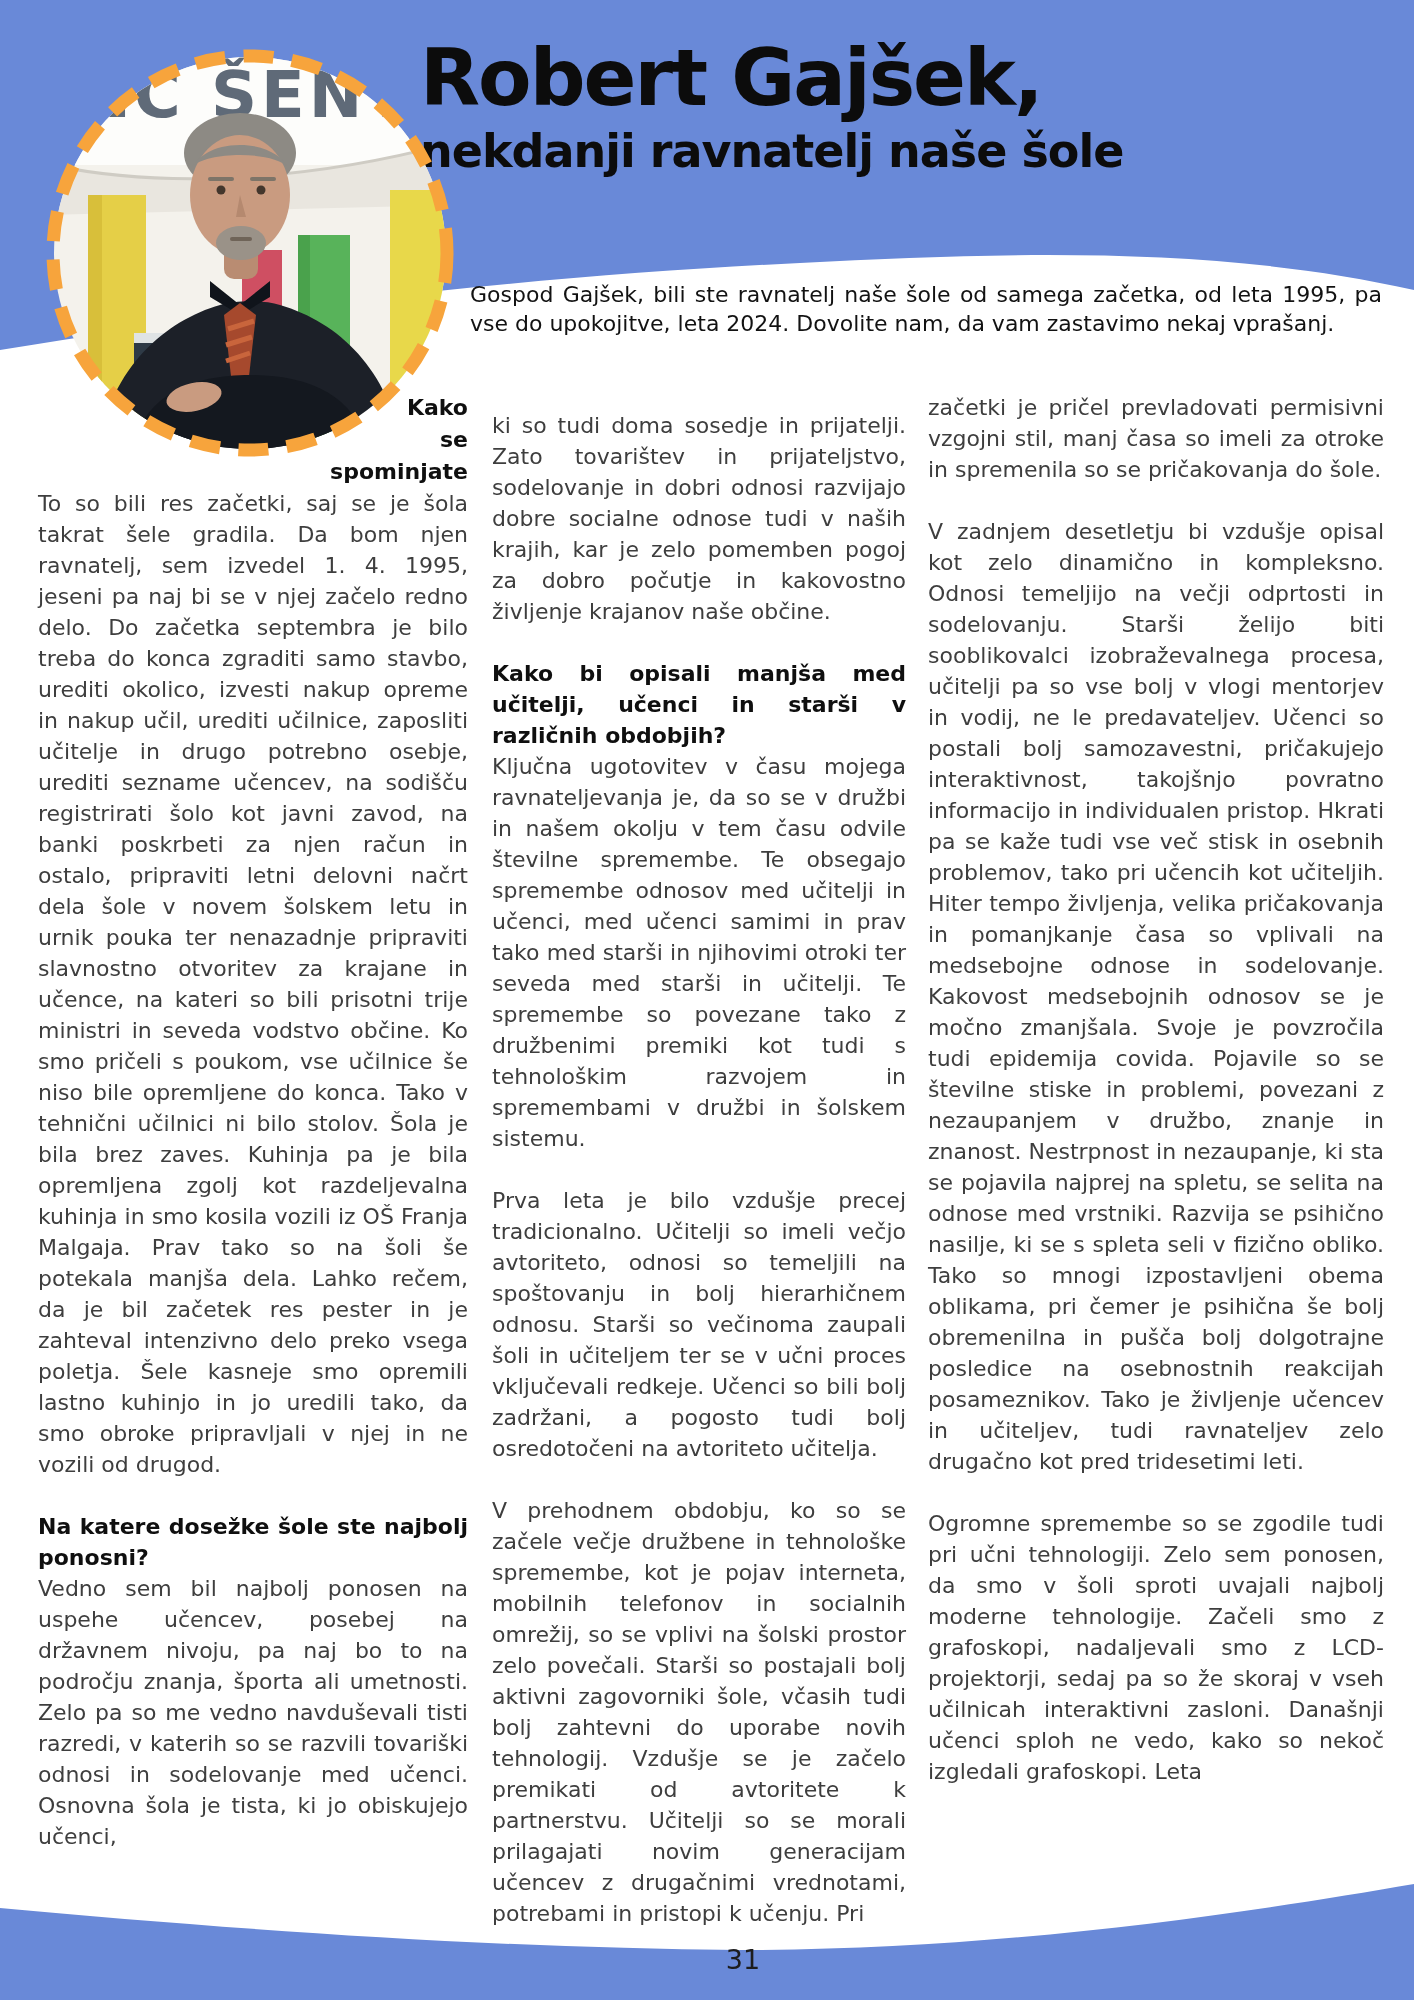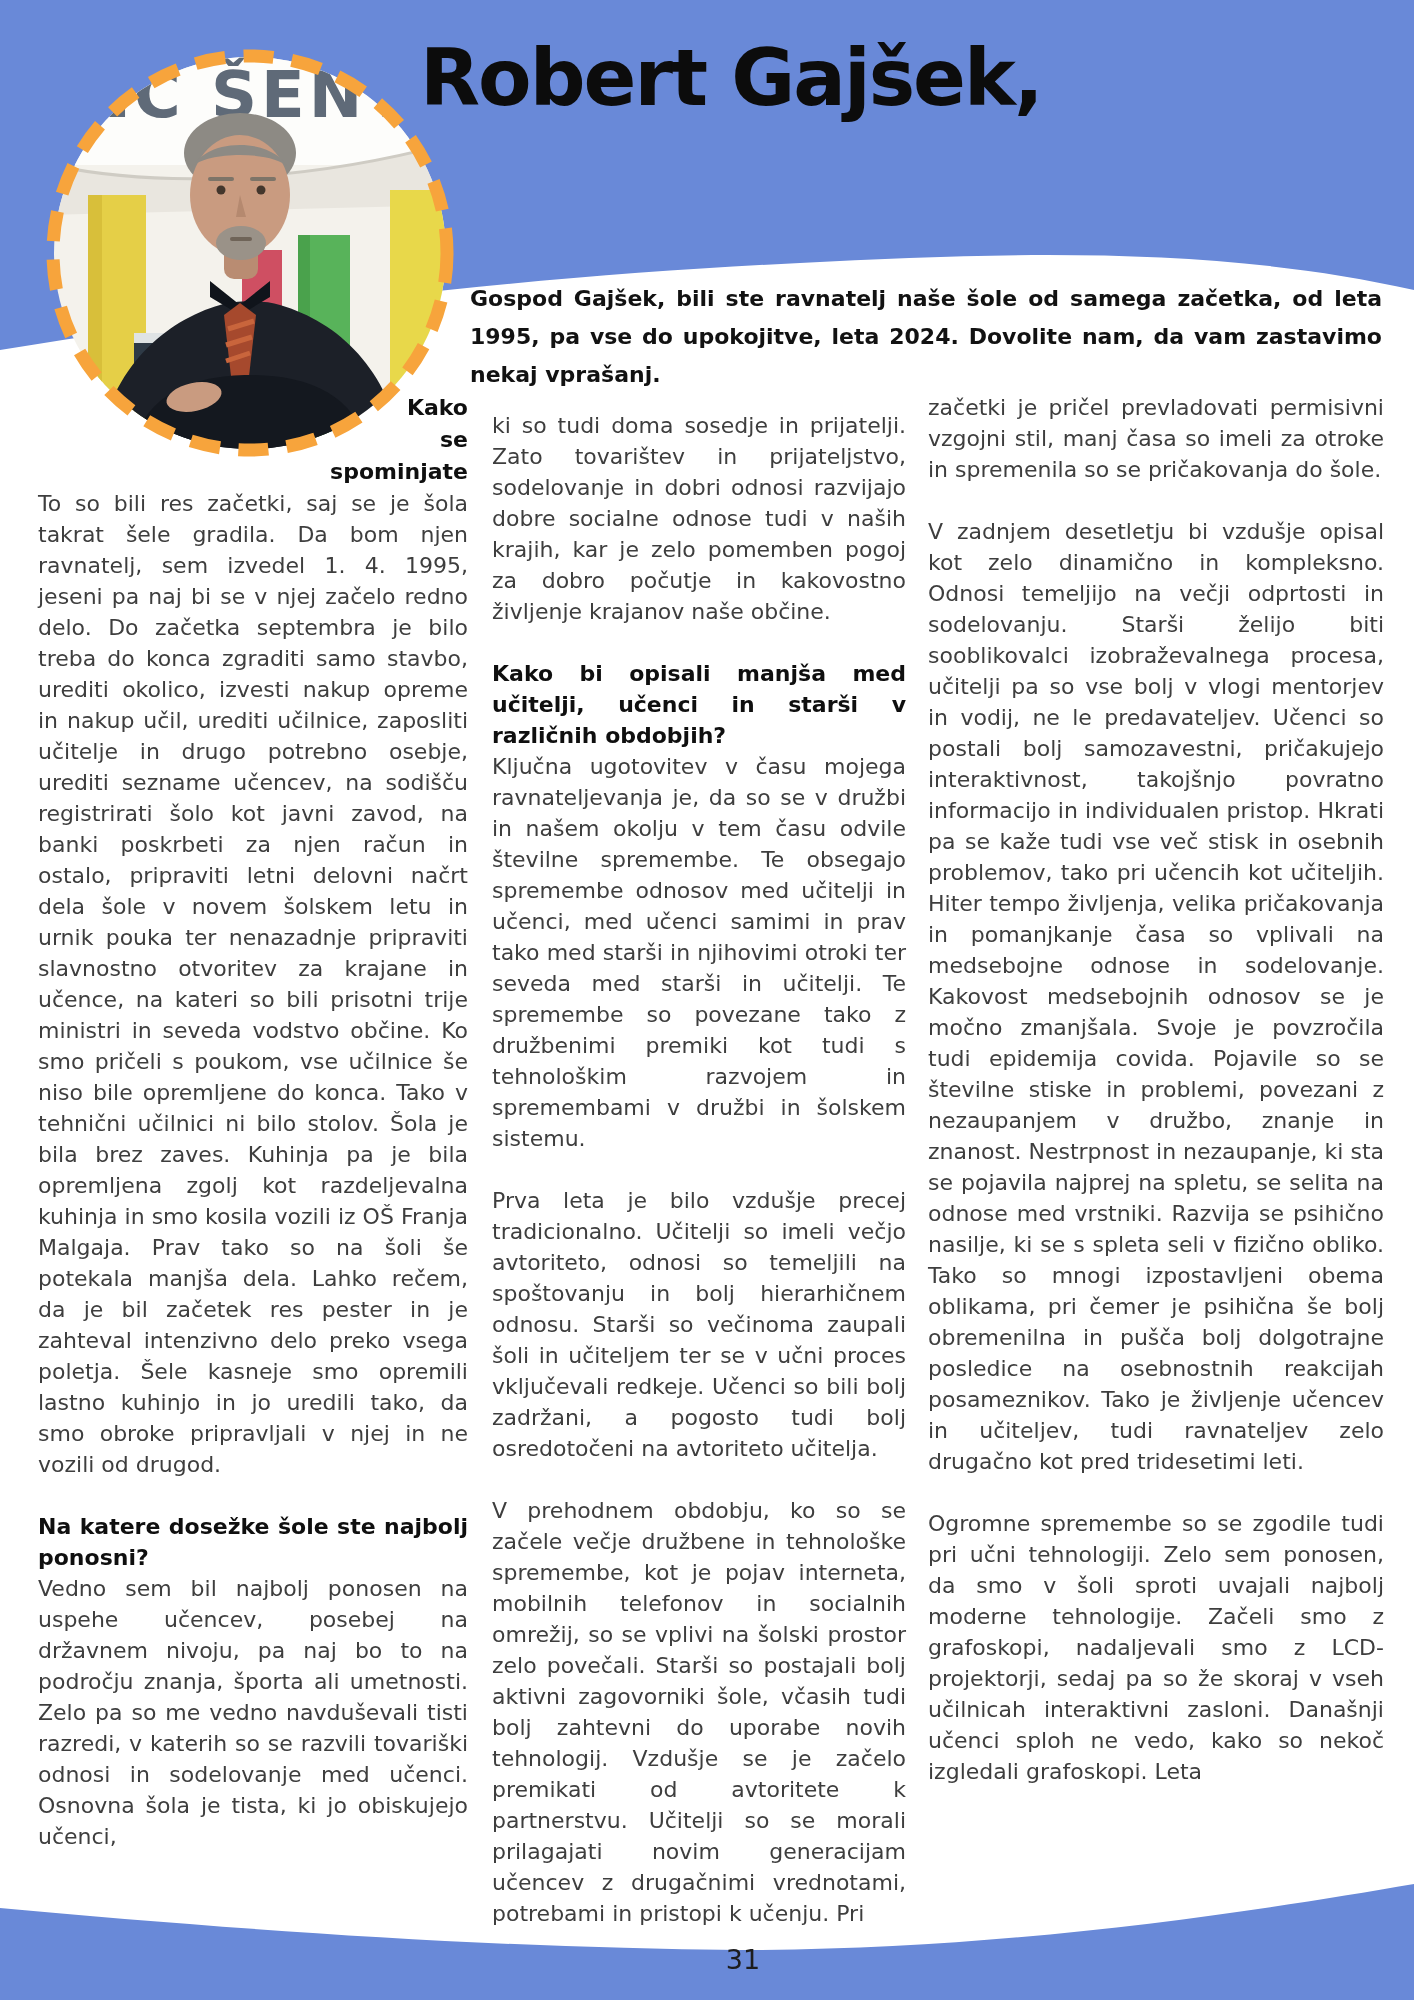--- a/index.html
+++ b/index.html
@@ -19,21 +19,21 @@
   .ftr-svg{top:1870px;}
   .header-text{
     position:absolute;left:420px;top:38px;width:940px;
     color:#0c0c0c;
   }
   .title{font-size:78px;font-weight:bold;letter-spacing:-2px;line-height:1.05;}
   .subtitle{font-size:46px;font-weight:bold;letter-spacing:-1px;margin-top:4px;}
   .photo-wrap{position:absolute;left:42px;top:45px;width:416px;height:416px;}
   .intro{
     position:absolute;left:470px;top:280px;width:912px;
-    font-size:22px;font-weight:bold;line-height:38px;color:#121212;
+    font-size:22px;font-weight:normal;line-height:29px;color:#121212;
     text-align:justify;
   }
   .col{
     position:absolute;top:392px;font-size:22px;line-height:31px;color:var(--ink);
     text-align:justify;
   }
   .col p{margin:0 0 31px 0;}
   .col p:last-child{margin-bottom:0;}
   .col .q{font-weight:bold;color:var(--ink-bold);margin-bottom:0;}
   .col .ans{margin-top:0;}
@@ -53,20 +53,21 @@
 <body>
 
 <div class="page">
 
   <svg class="hdr-svg" width="1414" height="380" viewBox="0 0 1414 380" aria-hidden="true">
     <path d="M0,0 H1414 V290 C1220,246 1010,252 800,263 C560,274 300,302 0,350 Z" fill="#6989d8"></path>
   </svg>
 
   <div class="header-text">
     <div class="title">Robert Gajšek,</div>
+    <div class="subtitle">nekdanji ravnatelj naše šole</div>
   </div>
 
   <div class="photo-wrap">
     <svg width="416" height="416" viewBox="0 0 416 416">
       <defs>
         <clipPath id="photoClip">
             <circle cx="208" cy="208" r="196"></circle>
           </clipPath>
       </defs>
       <g clip-path="url(#photoClip)">

